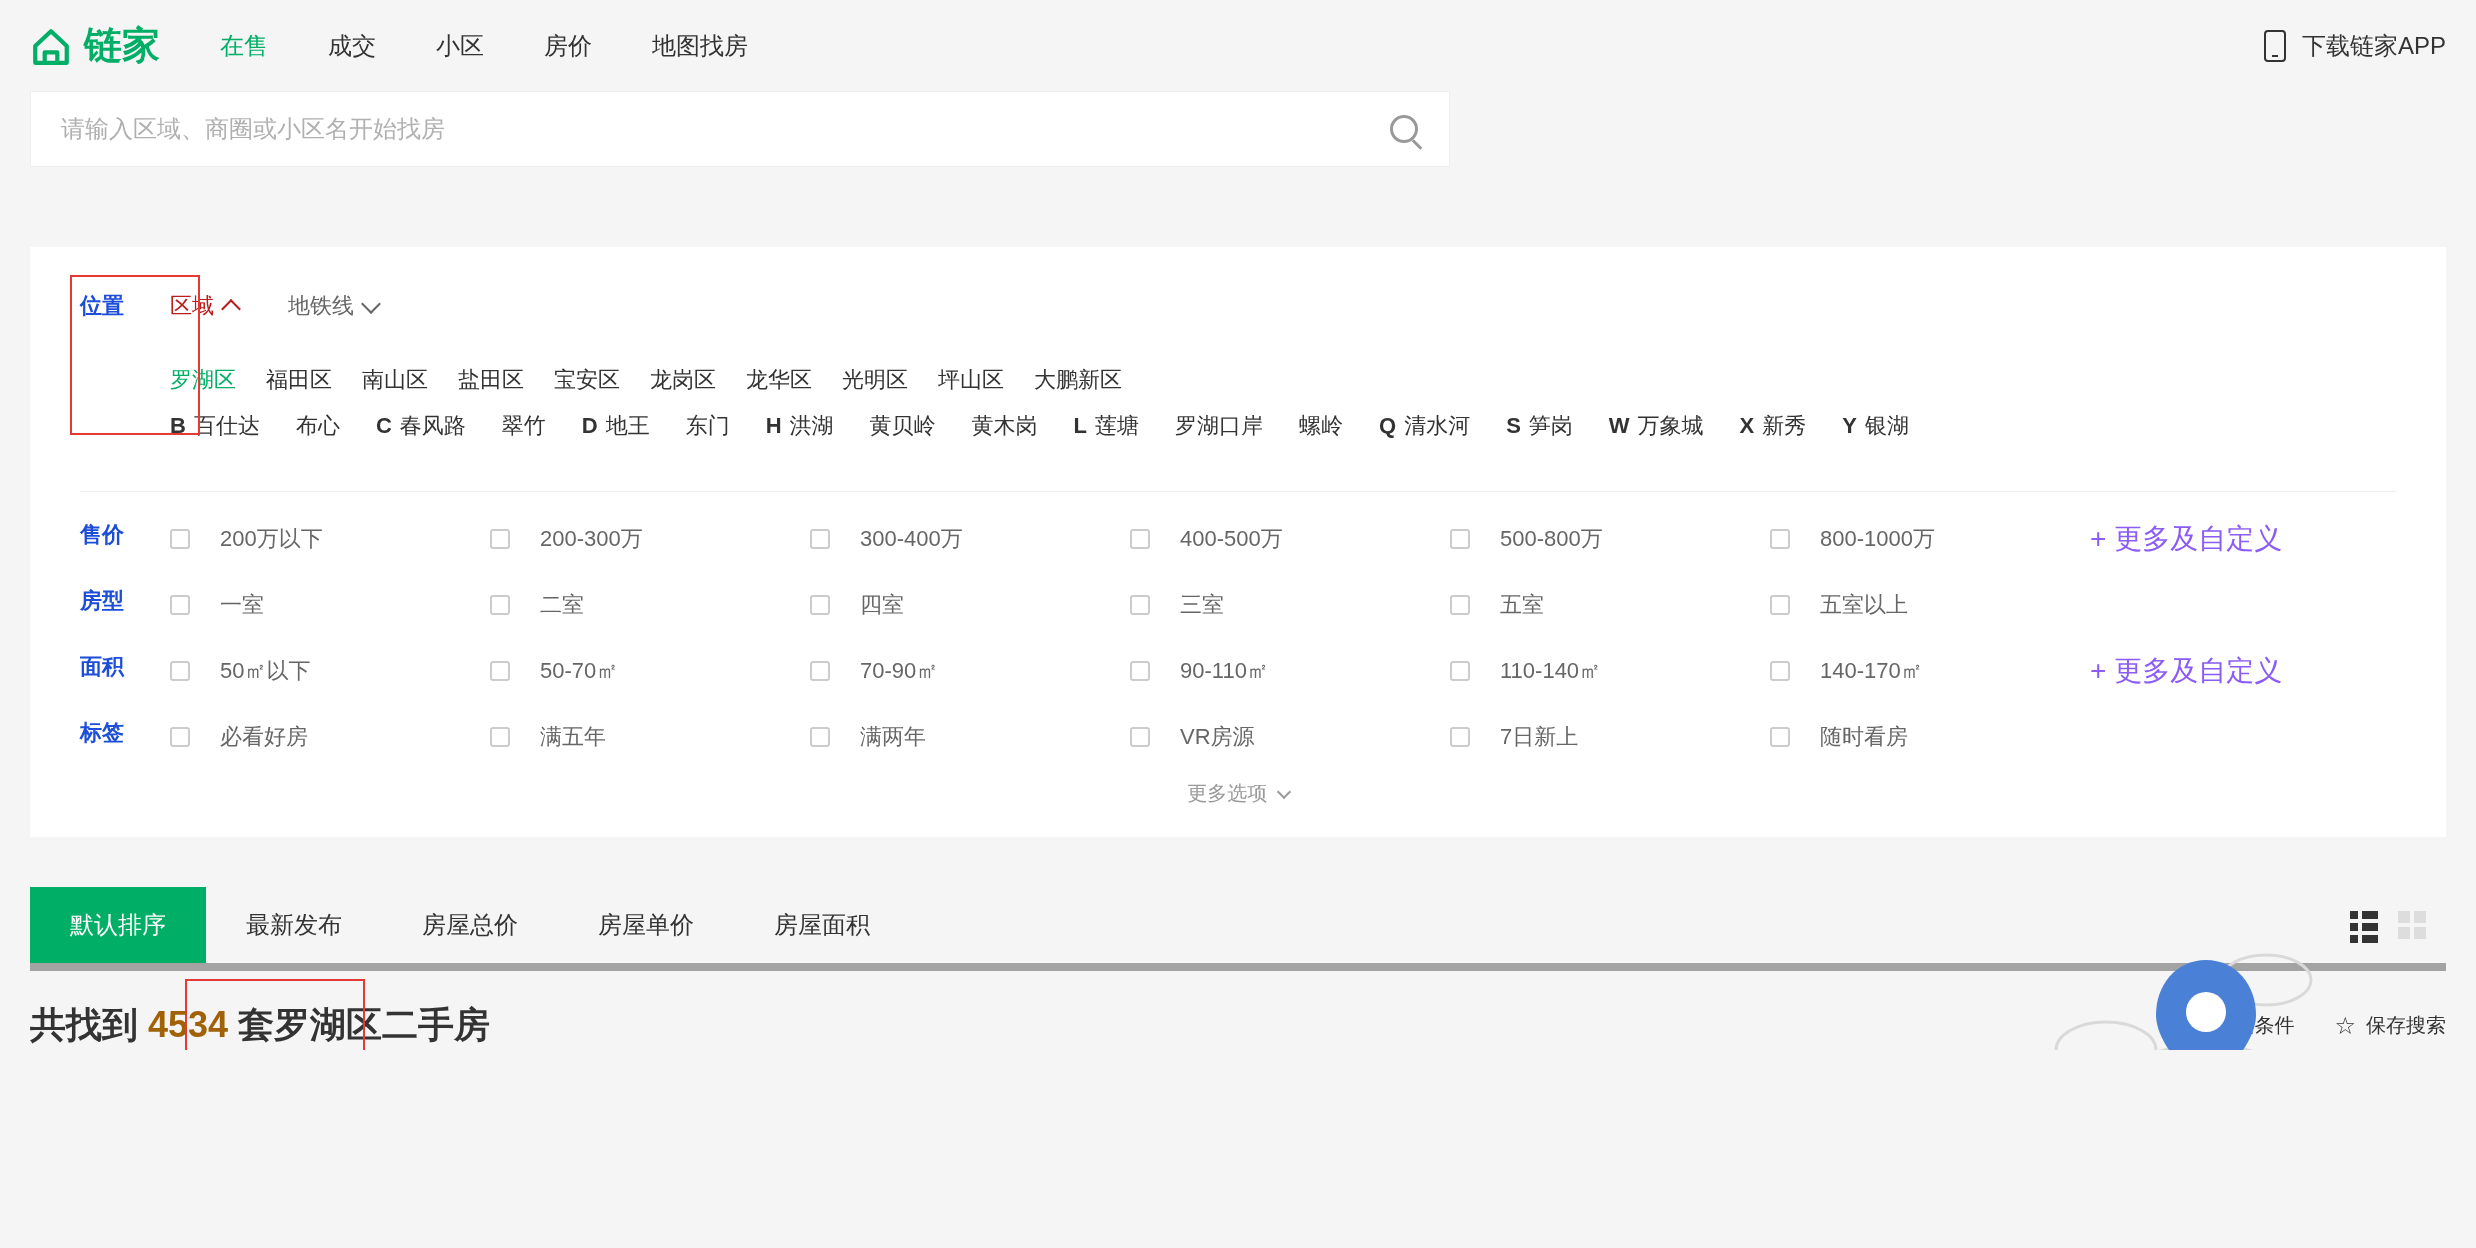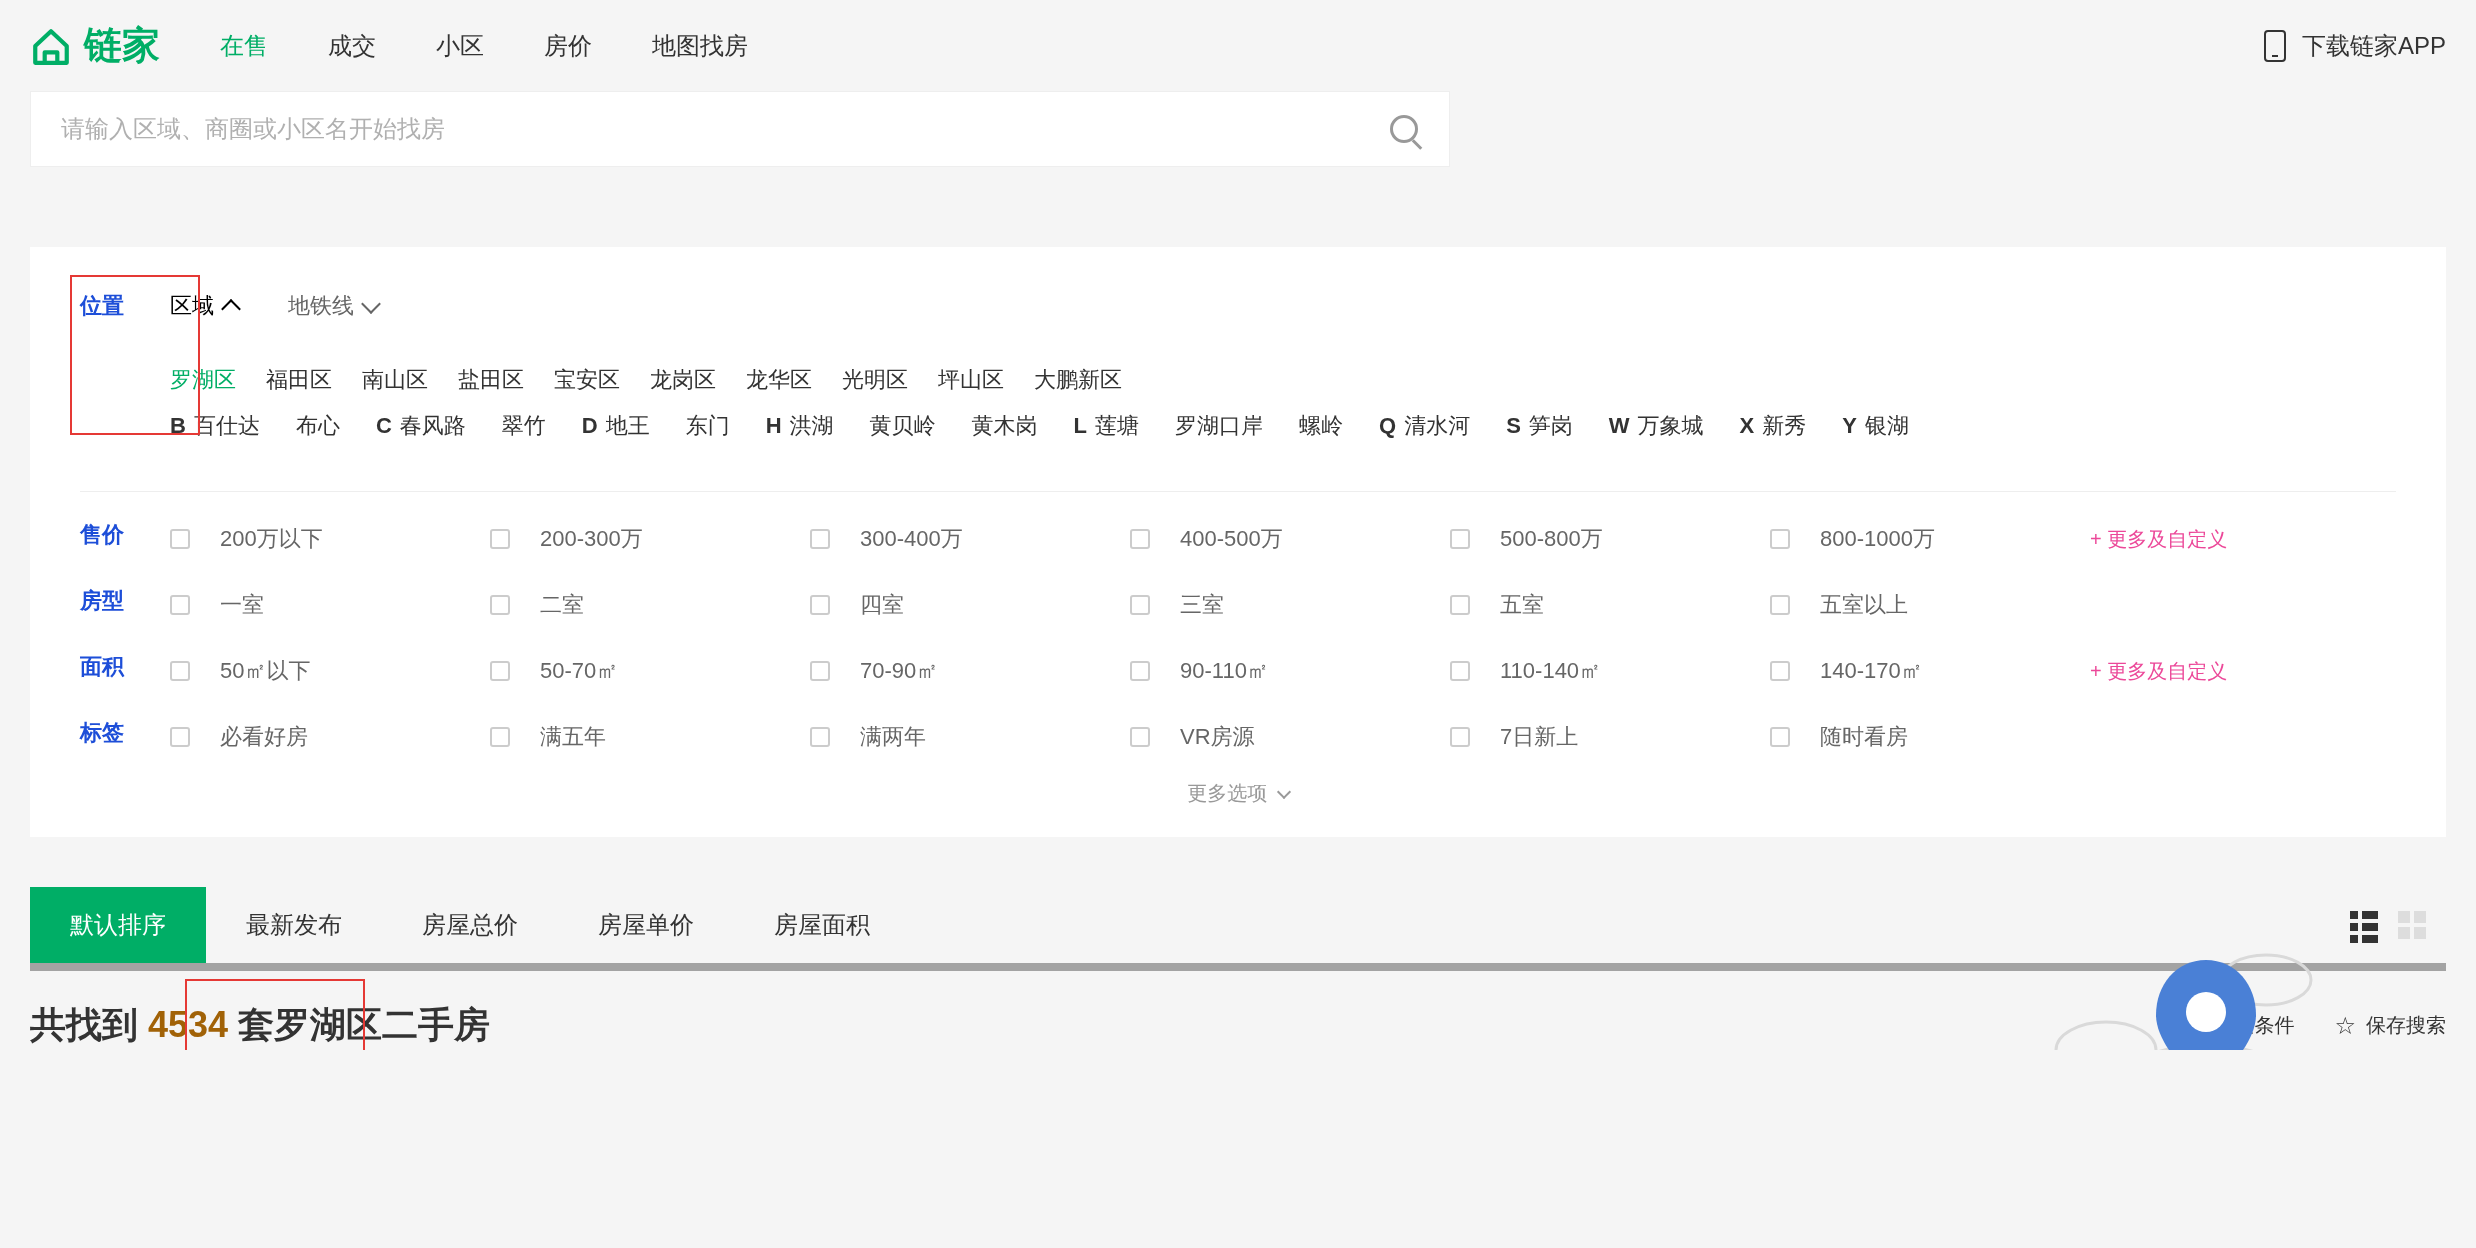--- a/index.html
+++ b/index.html
@@ -147,21 +147,21 @@
   .loc-tab {
     display: flex;
     align-items: center;
     gap: 10px;
     font-size: 22px;
     cursor: pointer;
     color: #666;
     padding: 4px 0;
   }
   .loc-tab.active {
-    color: #000000;
+    color: #b91c1c;
   }
   .red-box1 {
     position: absolute;
     border: 2px solid #e53935;
     pointer-events: none;
   }
   .chev {
     width: 14px;
     height: 14px;
     border-right: 2px solid currentColor;
@@ -214,22 +214,22 @@
     cursor: pointer;
     padding: 8px 0;
   }
   .cb {
     width: 20px;
     height: 20px;
     border: 2px solid #ccc;
     border-radius: 3px;
   }
   .more-link {
-    color: #ec4899;
-    font-size: 20px;
+    color: #8b5cf6;
+    font-size: 28px;
     cursor: pointer;
     text-align: left;
   }
   .more-options {
     text-align: center;
     color: #999;
     font-size: 20px;
     margin-top: 20px;
     cursor: pointer;
   }

